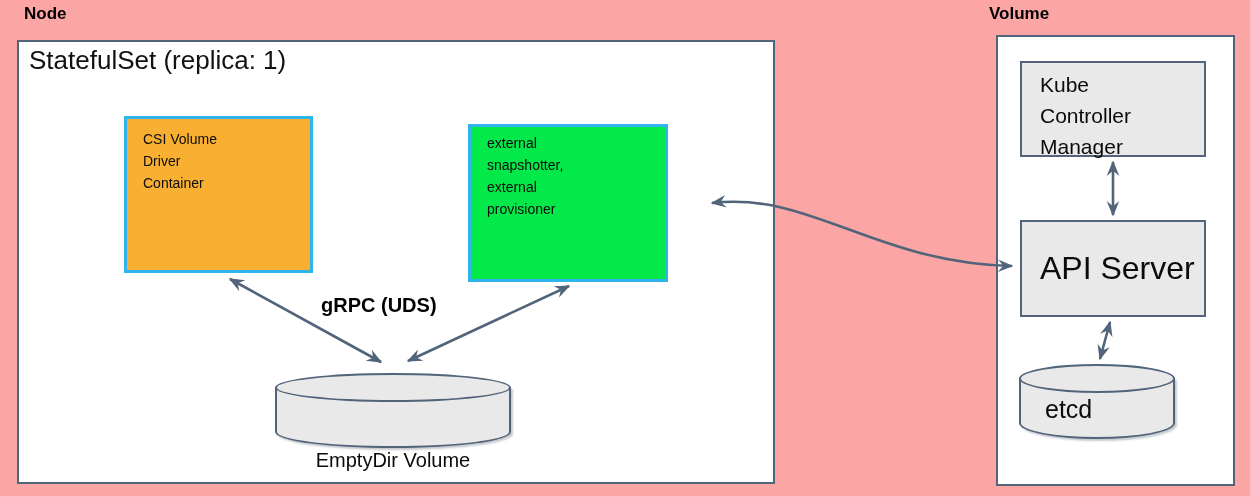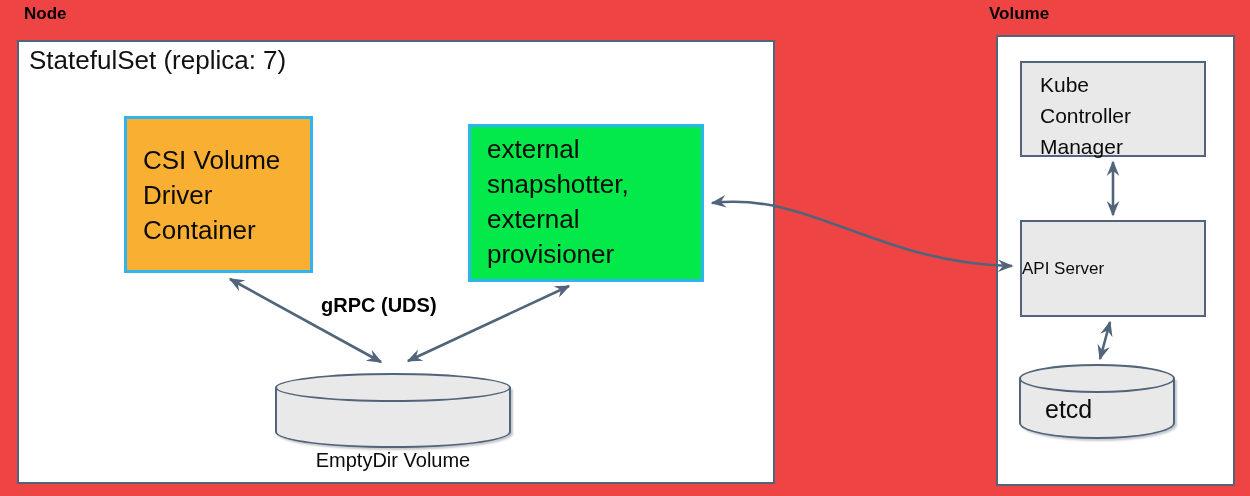--- a/index.html
+++ b/index.html
@@ -12,61 +12,62 @@
   }
   *{margin:0;padding:0;box-sizing:border-box;}
   html,body{background:#ffffff;}
   body{
     font-family:"Liberation Sans","DejaVu Sans",sans-serif;
     color:var(--ink);
   }
   #canvas{
     position:relative;
     width:1250px;height:496px;
-    background:#ef4444;
+    background:#fca5a5;
     overflow:hidden;
   }
   .region-label{
     position:absolute;
     font-size:17px;font-weight:700;color:#000;
     white-space:nowrap;
   }
   .outer-box{
     position:absolute;
     border:2px solid var(--slate);
     background:#ffffff;
   }
   .ss-title{
     position:absolute;
     font-size:26px;color:#111;
     white-space:nowrap;
   }
   .colored-box{
     position:absolute;
     border:3px solid var(--blue-border);
-    font-size:26px;line-height:35px;
+    font-size:14px;line-height:22px;
     white-space:pre-line;
-    padding:24px 10px 0 16px;
+    padding:9px 10px 0 16px;
     color:#0b0b0b;
   }
   .csi{background:var(--orange);}
   .snap{background:var(--green);padding-top:5px;}
   .gray-box{
     position:absolute;
     border:2px solid var(--slate);
     background:var(--gray);
     color:#0b0b0b;
   }
   .kcm{
     font-size:21px;line-height:31px;white-space:pre-line;
     padding:6px 8px 12px 18px;
   }
   .api{
-    font-size:17px;
+    font-size:32px;
     display:flex;align-items:center;
+    padding-left:18px;
   }
   .edge-label{
     position:absolute;
     font-size:20px;font-weight:700;color:#000;
     white-space:nowrap;
   }
   
   .cylinder{position:absolute;}
   .cyl-body{
     position:absolute;left:0;right:0;top:14px;bottom:0;
@@ -95,27 +96,27 @@
 </style>
 </head>
 <body>
 
 <div id="canvas">
 
   <div class="region-label" style="left:24px;top:4px;">Node</div>
 
   <div class="outer-box" style="left:17px;top:40px;width:758px;height:444px;"></div>
 
-  <div class="ss-title" style="left:29px;top:45px;">StatefulSet (replica: 7)</div>
+  <div class="ss-title" style="left:29px;top:45px;">StatefulSet (replica: 1)</div>
 
   <div class="colored-box csi" style="left:124px;top:116px;width:189px;height:157px;">CSI Volume
 Driver
 Container</div>
 
-  <div class="colored-box snap" style="left:468px;top:124px;width:236px;height:158px;">external
+  <div class="colored-box snap" style="left:468px;top:124px;width:200px;height:158px;">external
 snapshotter,
 external
 provisioner</div>
 
   <div class="edge-label" style="left:321px;top:294px;text-align:right;">gRPC (UDS)</div>
 
   <div class="cylinder" style="left:275px;top:373px;width:236px;height:75px;">
     <div class="cyl-body"></div>
     <div class="cyl-top"></div>
     <div class="cyl-label center" style="top:34px;margin-top:42px;">EmptyDir Volume</div>

